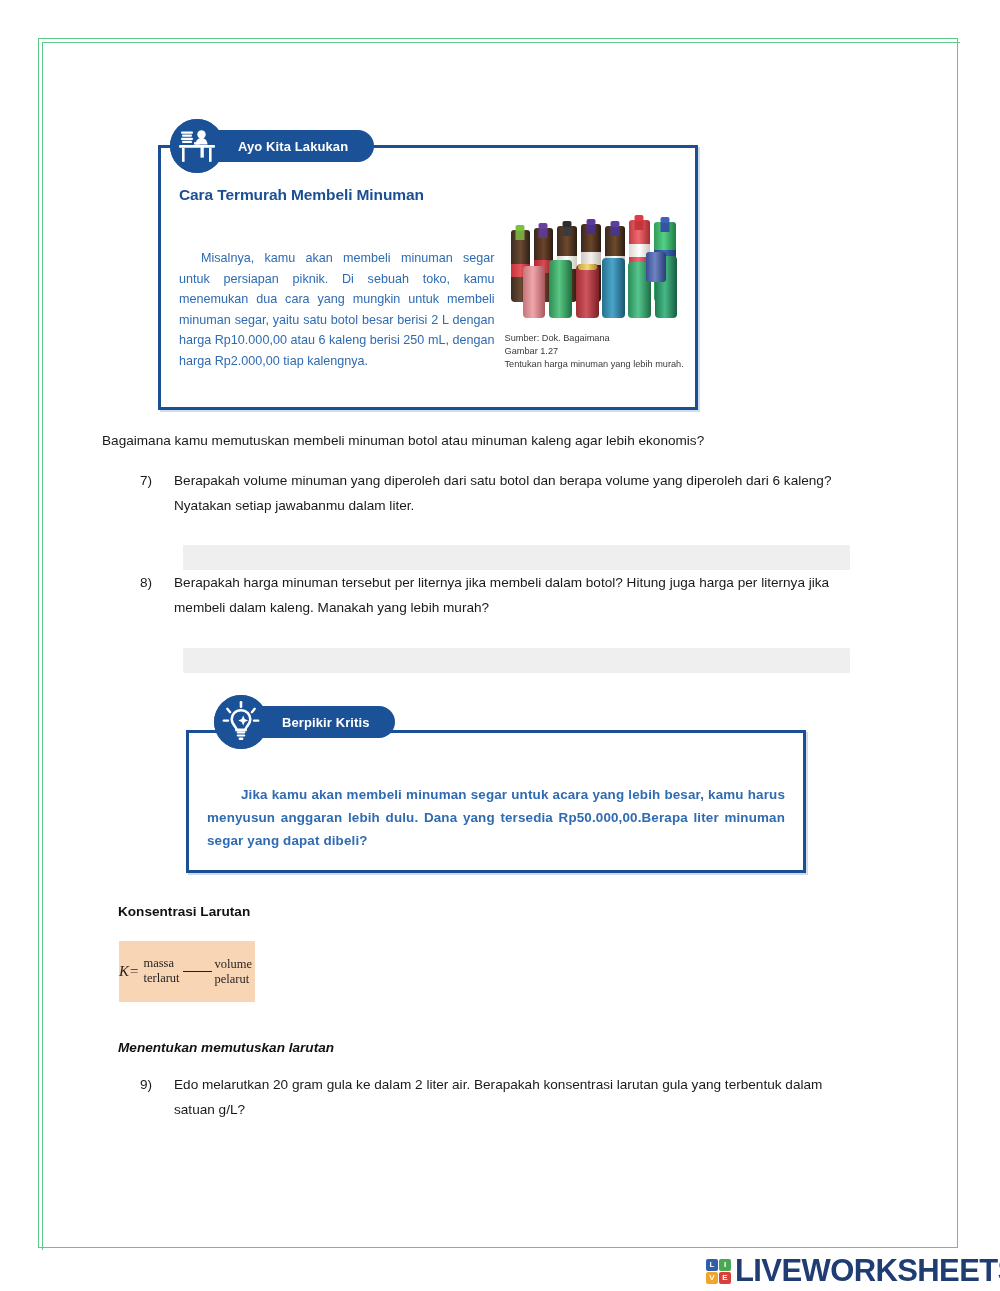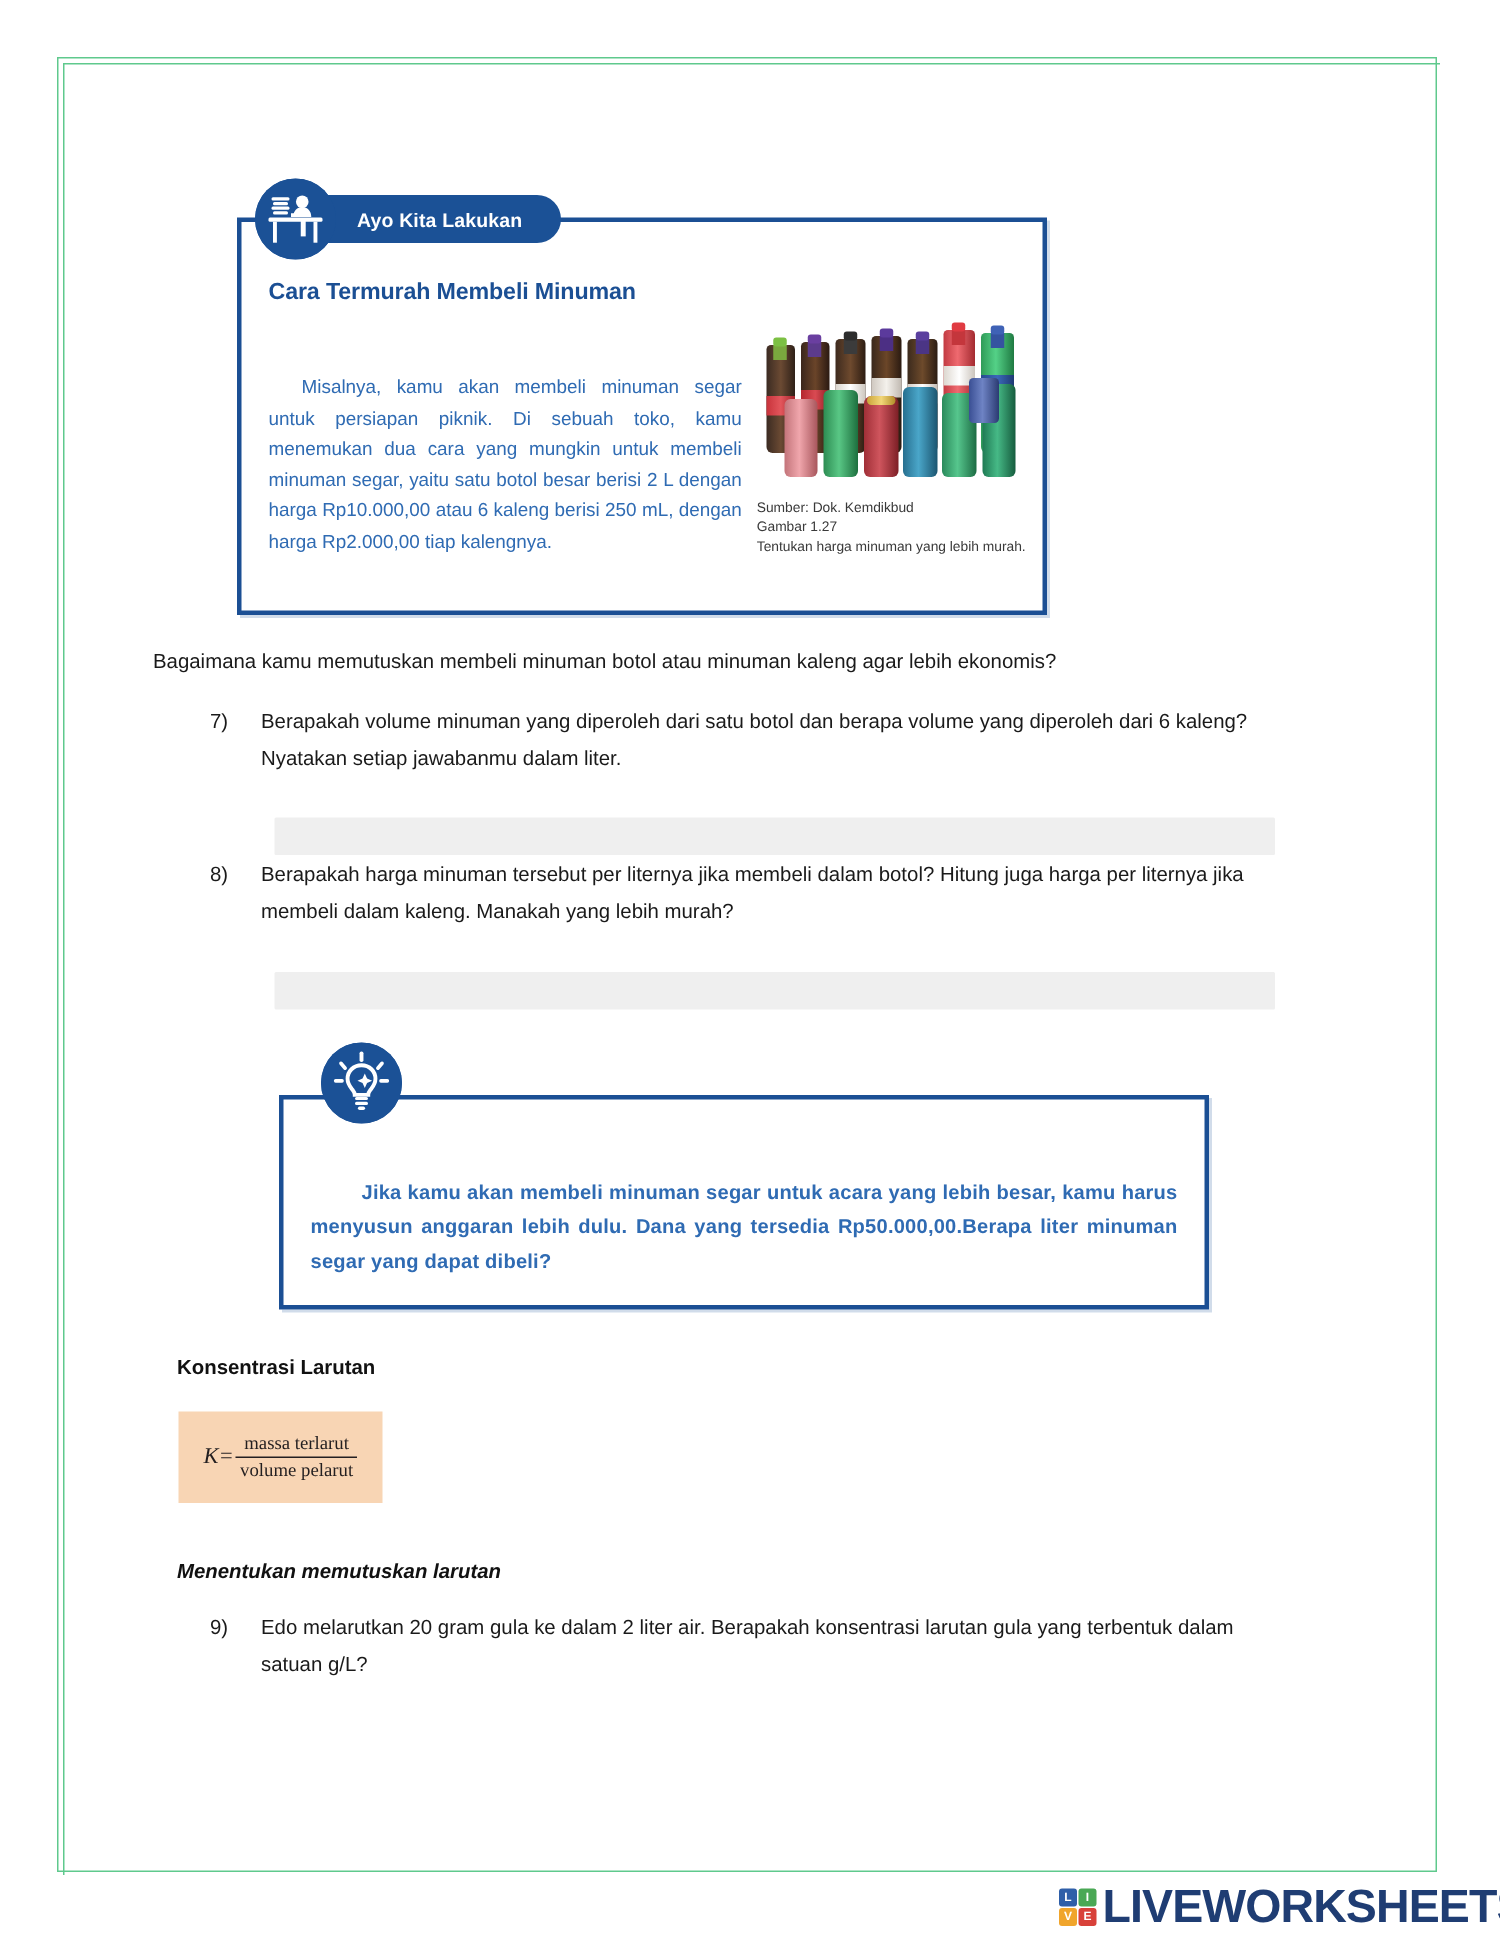--- a/index.html
+++ b/index.html
@@ -200,21 +200,21 @@
     justify-content: center;
   }
   .formula {
     display: flex;
     align-items: center;
     font-family: "Liberation Serif", serif;
     color: #231f20;
   }
   .formula .k { font-size: 15px; font-style: italic; padding-right: 1px; }
   .formula .eq { font-size: 15px; padding-right: 2px; }
-  .frac { display: inline-flex; flex-direction: column; align-items: center; justify-content: flex-end; }
+  .frac { display: inline-flex; flex-direction: row; align-items: center; justify-content: flex-end; }
   .frac .num { font-size: 12.5px; padding: 0 3px 1px 3px; }
   .frac .den { font-size: 12.5px; padding: 1px 3px 0 3px; }
   .frac .bar { width: 100%; height: 1.4px; background: #231f20; }
 
   
   #footer-logo {
     position: absolute;
     left: 706px;
     top: 1253px;
     display: flex;
@@ -299,21 +299,21 @@
             <div class="bt" style="left:44px; top:52px; width:23px; height:58px; background:linear-gradient(90deg,#2d8c52,#59c785 45%,#1d6f3e); border-radius:4px;"></div>
             <div class="bt" style="left:71px; top:56px; width:23px; height:54px; background:linear-gradient(90deg,#a02f37,#cf555d 45%,#7d1f26); border-radius:5px 5px 4px 4px;">
               <div style="position:absolute;left:2px;right:2px;top:0;height:6px;background:linear-gradient(90deg,#caa43a,#f2d678 50%,#b08c28);border-radius:3px;"></div>
             </div>
             <div class="bt" style="left:97px; top:50px; width:23px; height:60px; background:linear-gradient(90deg,#276f8f,#4aa6c9 45%,#1b5570); border-radius:4px;"></div>
             <div class="bt" style="left:123px; top:54px; width:23px; height:56px; background:linear-gradient(90deg,#2a8a5b,#56c68d 45%,#1c6b43); border-radius:4px;"></div>
             <div class="bt" style="left:150px; top:48px; width:22px; height:62px; background:linear-gradient(90deg,#1f7a54,#46b986 45%,#165c3e); border-radius:4px;"></div>
             <div class="bt" style="left:141px; top:44px; width:20px; height:30px; background:linear-gradient(90deg,#3a4f94,#6e83c4 45%,#2b3b72); border-radius:3px;"></div>
           </div>
           <div class="b1-caption">
-            <div>Sumber: Dok. Kemdikbud</div>
+            <div>Sumber: Dok. Bagaimana</div>
             <div>Gambar 1.27</div>
             <div>Tentukan harga minuman yang lebih murah.</div>
           </div>
         </div>
       </div>
     </div>
   </div>
 
   <div id="box1-badge" class="badge-row">
     <div class="badge-circle">
@@ -372,20 +372,21 @@
           <path d="M27 15.2c-5.4 0-9.3 4-9.3 9 0 3.6 2 5.7 3.3 7.3 1 1.2 1.5 2 1.5 3.4h9c0-1.4.5-2.2 1.5-3.4 1.3-1.6 3.3-3.7 3.3-7.3 0-5-3.9-9-9.3-9z"></path>
         </g>
         <g fill="#ffffff">
           <rect x="22.7" y="36.3" width="8.6" height="2.1" rx="1"></rect>
           <rect x="22.7" y="39.5" width="8.6" height="2.1" rx="1"></rect>
           <rect x="24.6" y="42.6" width="4.8" height="2.4" rx="1.2"></rect>
           <path d="M29.2 20.6l1.5 3.4 3.4 1.5-3.4 1.5-1.5 3.4-1.5-3.4-3.4-1.5 3.4-1.5z"></path>
         </g>
       </svg>
     </div>
+    <div class="badge-pill">Berpikir Kritis</div>
   </div>
 
   <div class="heading-bold" style="left:118px; top:904px;">Konsentrasi Larutan</div>
 
   <div id="formula-box">
     <div class="formula">
       <span class="k">K</span>
       <span class="eq">=</span>
       <span class="frac">
         <span class="num">massa terlarut</span>

